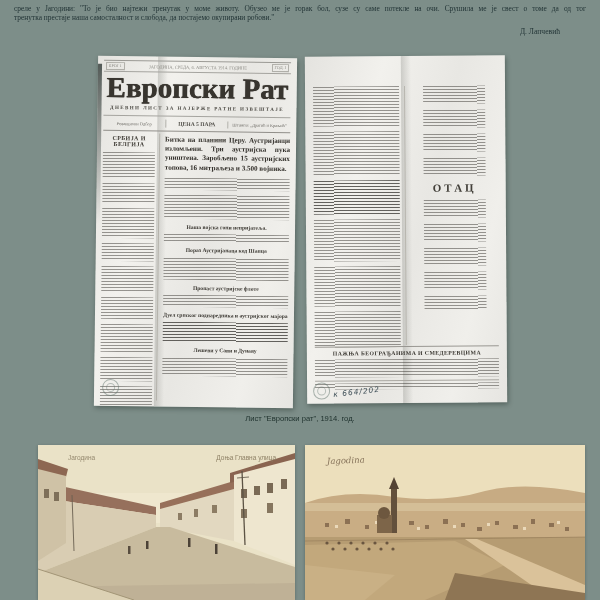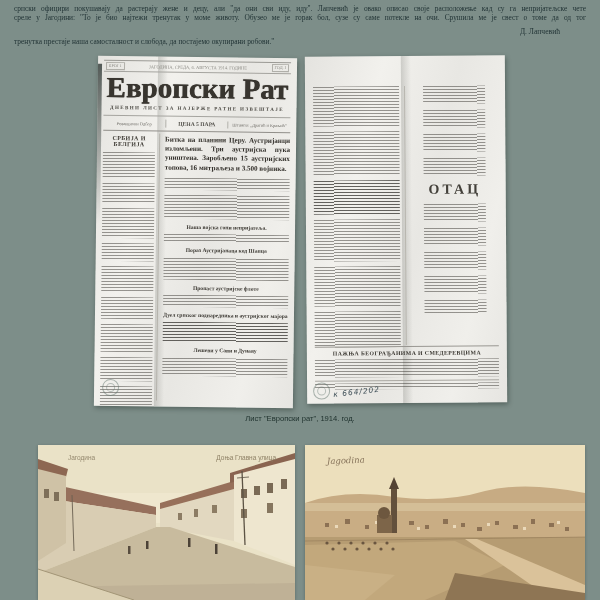--- a/index.html
+++ b/index.html
@@ -47,21 +47,21 @@
         text-align:justify;margin:2px 0 5px;}
   .subhead{text-align:center;font-weight:bold;font-size:5.6px;line-height:6.4px;
         color:#3c3933;margin:2px 0 4px;}
   
   #rheadline{position:absolute;top:7px;left:14px;width:128px;text-align:center;font-weight:bold;
         font-size:7.2px;line-height:8px;color:#3a3731;}
   #rcols{position:absolute;top:30px;left:8px;right:8px;bottom:58px;display:flex;}
   #rcolL{flex:1;border-right:1px solid #b8b6af;padding-right:5px;}
   #rcolR{flex:1;padding-left:6px;}
   .pc{width:62px;margin:0 auto 6px;}
-  #poemtitle{text-align:center;font-weight:bold;font-size:14px;letter-spacing:3px;
+  #poemtitle{text-align:center;font-weight:bold;font-size:11px;letter-spacing:3px;
         color:#43403a;margin:5px 0 6px;}
   #rsection{position:absolute;left:8px;right:8px;bottom:12px;height:44px;border-top:1px solid #999792;}
   #sectionheader{text-align:center;font-weight:bold;font-size:5.8px;letter-spacing:.4px;
         color:#3b3832;margin:3px 0;}
   #rfooter{border-top:1px solid #aaa8a2;margin-top:3px;padding-top:2px;}
   .stamp{position:absolute;width:15px;height:15px;border:1.5px solid rgba(95,115,108,.5);
         border-radius:50%;}
   .stamp::after{content:"";position:absolute;left:3px;top:3px;right:3px;bottom:3px;
         border:1px solid rgba(95,115,108,.4);border-radius:50%;}
   #paperL .stamp{left:8px;bottom:10px;}
@@ -76,24 +76,23 @@
   .photo{position:absolute;top:445px;height:155px;overflow:hidden;
         box-shadow:0 1px 3px rgba(15,25,22,.3);}
   #photoL{left:38px;width:257px;}
   #photoR{left:305px;width:280px;}
   .photo svg{display:block;width:100%;height:100%;}
 </style>
 </head>
 <body>
 
 <div id="intro">
-  <div class="jline">српски официри покушавају да растерају жене и децу, али "да они сви иду, иду". Лапчевић је овако описао своје расположење кад су га непријатељске чете</div>
   <div class="jline">среле у Јагодини: "То је био најтежи тренутак у моме животу. Обузео ме је горак бол, сузе су саме потекле на очи. Срушила ме је свест о томе да од тог</div>
+  <div>тренутка престаје наша самосталност и слобода, да постајемо окупирани робови."</div>
   <div id="signature">Д. Лапчевић</div>
-  <div>тренутка престаје наша самосталност и слобода, да постајемо окупирани робови."</div>
 </div>
 
 <div id="paperL" class="paper">
   <div class="edge"></div>
   <div class="fold" style="left:60px"></div>
   <div class="npstrip">
     <span class="corner">БРОЈ 1</span>
     <span>ЈАГОДИНА, СРЕДА, 6. АВГУСТА 1914. ГОДИНЕ</span>
     <span class="corner">ГОД. I</span>
   </div>

